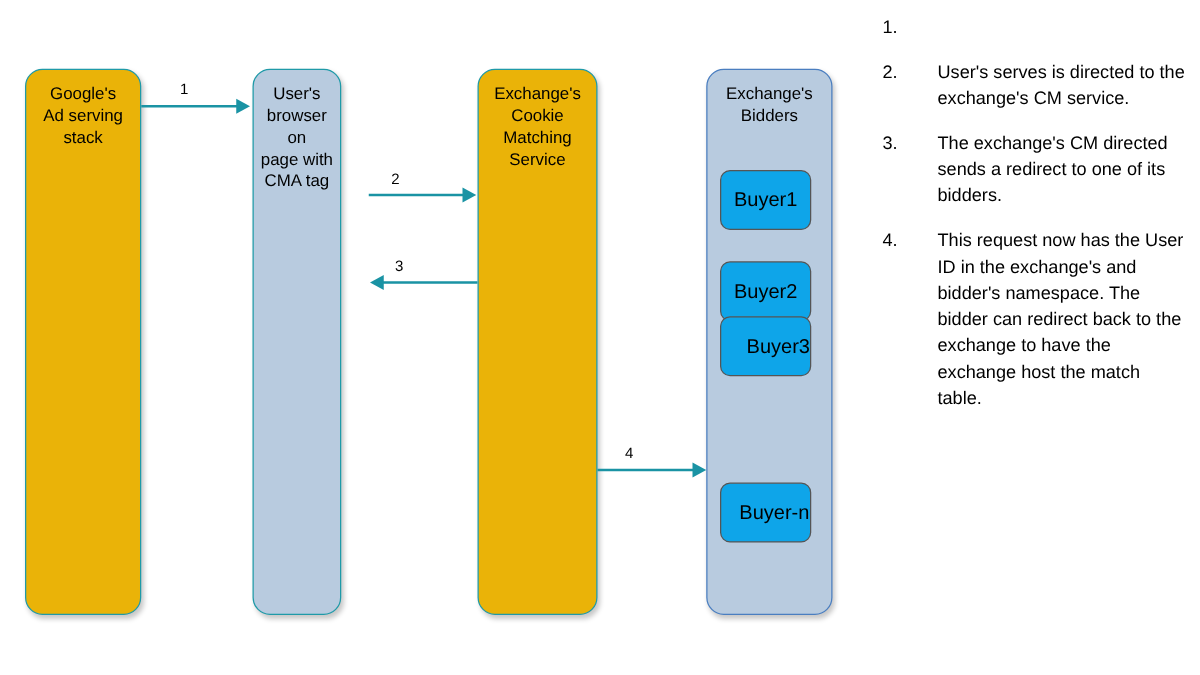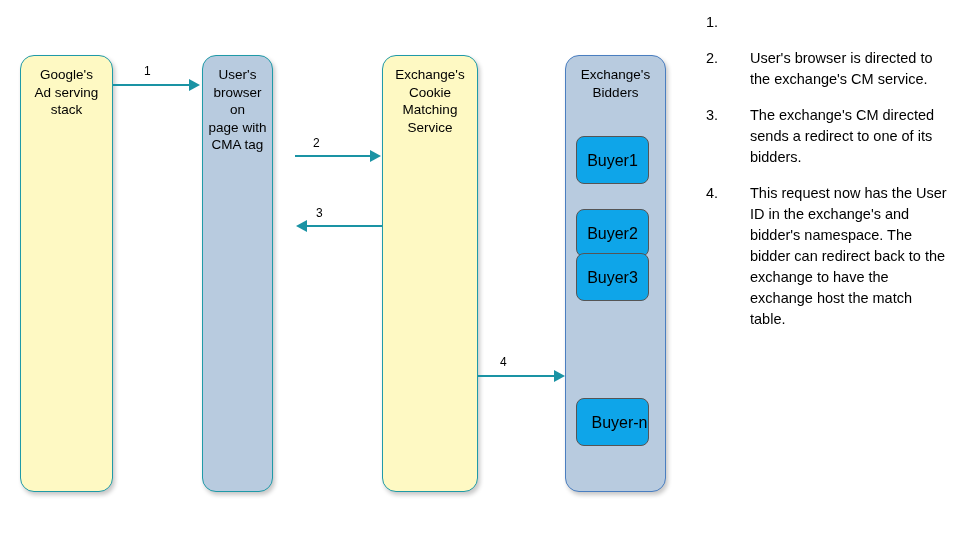--- a/index.html
+++ b/index.html
@@ -25,21 +25,21 @@
 
   
   .lane {
     position: absolute;
     box-sizing: border-box;
     border-radius: 14px;
     box-shadow: 2px 3px 4px rgba(0,0,0,0.22);
     text-align: center;
   }
   .lane-green {
-    background: #fef9c3;
+    background: #eab308;
     border: 1.4px solid #1f9aa8;
   }
   .lane-blue {
     background: #b8cbdf;
     border: 1.4px solid #1f9aa8;
   }
   .lane-blue-alt {
     background: #b8cbdf;
     border: 1.4px solid #4a7ec0;
   }
@@ -70,22 +70,22 @@
     background: #0ea5e9;
     border: 1px solid #555555;
     border-radius: 8px;
     font-size: 16px;
     line-height: 48px;
     text-align: center;
     color: #000;
   }
   #buyer-0 { top: 80px; }
   #buyer-1 { top: 153px; }
-  #buyer-2 { top: 197px; }
-  #buyer-3 { top: 342px; padding-left: 14px; }
+  #buyer-2 { top: 197px; text-align: right; }
+  #buyer-3 { top: 330px; padding-left: 14px; }
 
   
   .arrow {
     position: absolute;
     height: 2px;
     background: #1a93a4;
   }
   .arrow::after {
     content: "";
     position: absolute;
@@ -192,21 +192,21 @@
 
   <div class="arrow to-right" id="arrow-4"></div>
   <div class="arrow-label" id="lbl-4">4</div>
 
   <div id="steps">
     <div class="step">
       <div class="step-num">1.</div>
     </div>
     <div class="step">
       <div class="step-num">2.</div>
-      <div class="step-text">User's browser is directed to the exchange's CM service.</div>
+      <div class="step-text">User's serves is directed to the exchange's CM service.</div>
     </div>
     <div class="step">
       <div class="step-num">3.</div>
       <div class="step-text">The exchange's CM directed sends a redirect to one of its bidders.</div>
     </div>
     <div class="step">
       <div class="step-num">4.</div>
       <div class="step-text">This request now has the User ID in the exchange's and bidder's namespace. The bidder can redirect back to the exchange to have the exchange host the match table.</div>
     </div>
   </div>

